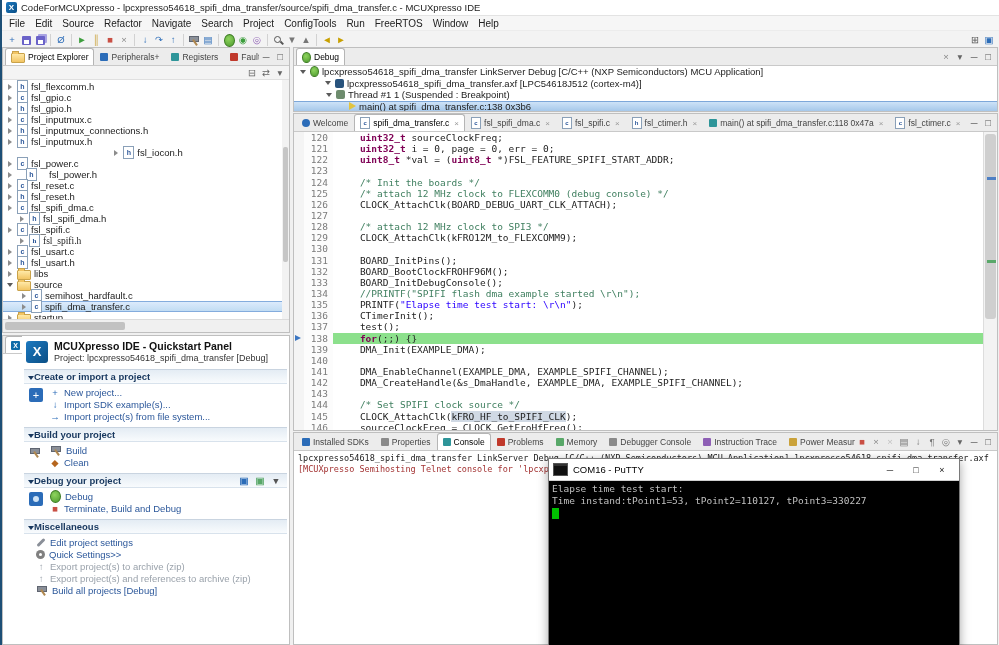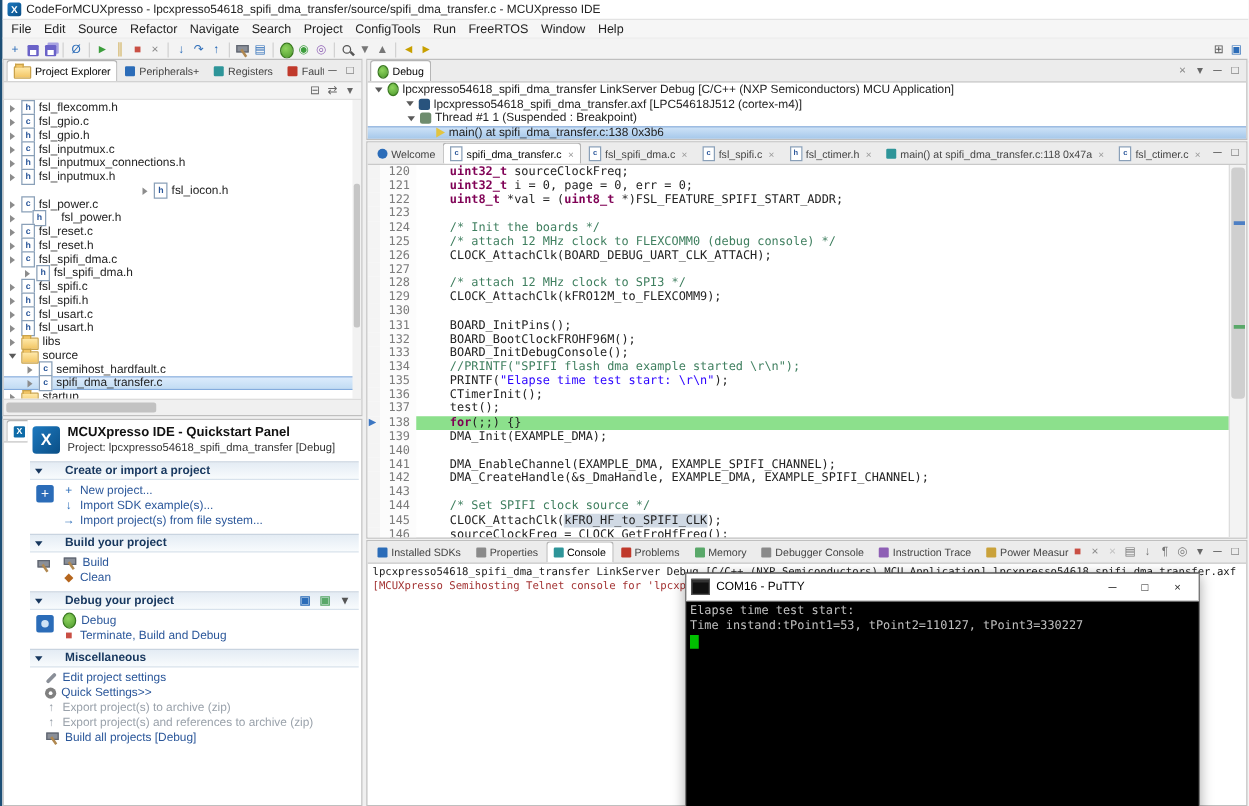--- a/index.html
+++ b/index.html
@@ -109,21 +109,21 @@
   .console-body{padding:2px 4px;font-family:"DejaVu Sans Mono",monospace;font-size:8.5px;line-height:10.5px;white-space:nowrap;overflow:hidden;}
   .con-err{color:#a33333;}
   
   .qs-content{flex:1;overflow:hidden;padding:3px 2px 0 2px;}
   .qs-head{display:flex;align-items:center;gap:6px;padding:1px 2px 3px 2px;}
   .mcux-logo{width:22px;height:22px;border-radius:3px;background:linear-gradient(135deg,#1c79c0,#0b4f86);color:#fff;font-weight:bold;
              display:flex;align-items:center;justify-content:center;font-size:13px;flex:0 0 22px;}
   .qs-title{font-size:10.5px;font-weight:bold;color:#111;}
   .qs-proj{font-size:9px;color:#333;margin-top:1px;}
   .qs-section{margin-bottom:1px;}
-  .qs-header{height:13px;display:flex;align-items:center;gap:18px;padding:0 4px;margin-top:3px;
+  .qs-header{height:13px;display:flex;align-items:center;gap:0;padding:0 4px;margin-top:3px;
              background:linear-gradient(#e4ecf4,#f8fbfd);border-top:1px solid #c9d4e0;border-bottom:1px solid #d8e2ec;
              color:#17375e;font-weight:bold;font-size:9.5px;}
   .qs-arrow::before{content:"";display:inline-block;border-top:4px solid #17375e;border-left:3px solid transparent;border-right:3px solid transparent;}
   .qs-hicons{margin-left:auto;display:flex;gap:2px;}
   .qs-body{position:relative;padding:2px 0 2px 26px;}
   .qs-body.noicon{padding-left:12px;}
   .qs-group{position:absolute;left:5px;top:4px;}
   .qs-item{display:flex;align-items:center;gap:4px;height:12px;color:#2b579a;white-space:nowrap;cursor:default;}
   .qs-item.disabled{color:#9aa2ab;}
   .qs-gi{display:inline-flex;width:10px;justify-content:center;font-size:9.5px;}
@@ -360,21 +360,21 @@
             <div class="trow" style="padding-left: 14px;">
               <span class="exp col"></span>
               <span class="ic-file">h</span>
               <span class="tlabel">fsl_spifi_dma.h</span>
             </div>
             <div class="trow" style="padding-left: 2px;">
               <span class="exp col"></span>
               <span class="ic-file">c</span>
               <span class="tlabel">fsl_spifi.c</span>
             </div>
-            <div class="trow" style="padding-left: 2px;">
+            <div class="trow" style="padding-left: 14px; font-family: Liberation Serif, serif;">
               <span class="exp col"></span>
               <span class="ic-file">h</span>
               <span class="tlabel">fsl_spifi.h</span>
             </div>
             <div class="trow" style="padding-left: 2px;">
               <span class="exp col"></span>
               <span class="ic-file">c</span>
               <span class="tlabel">fsl_usart.c</span>
             </div>
             <div class="trow" style="padding-left: 2px;">

